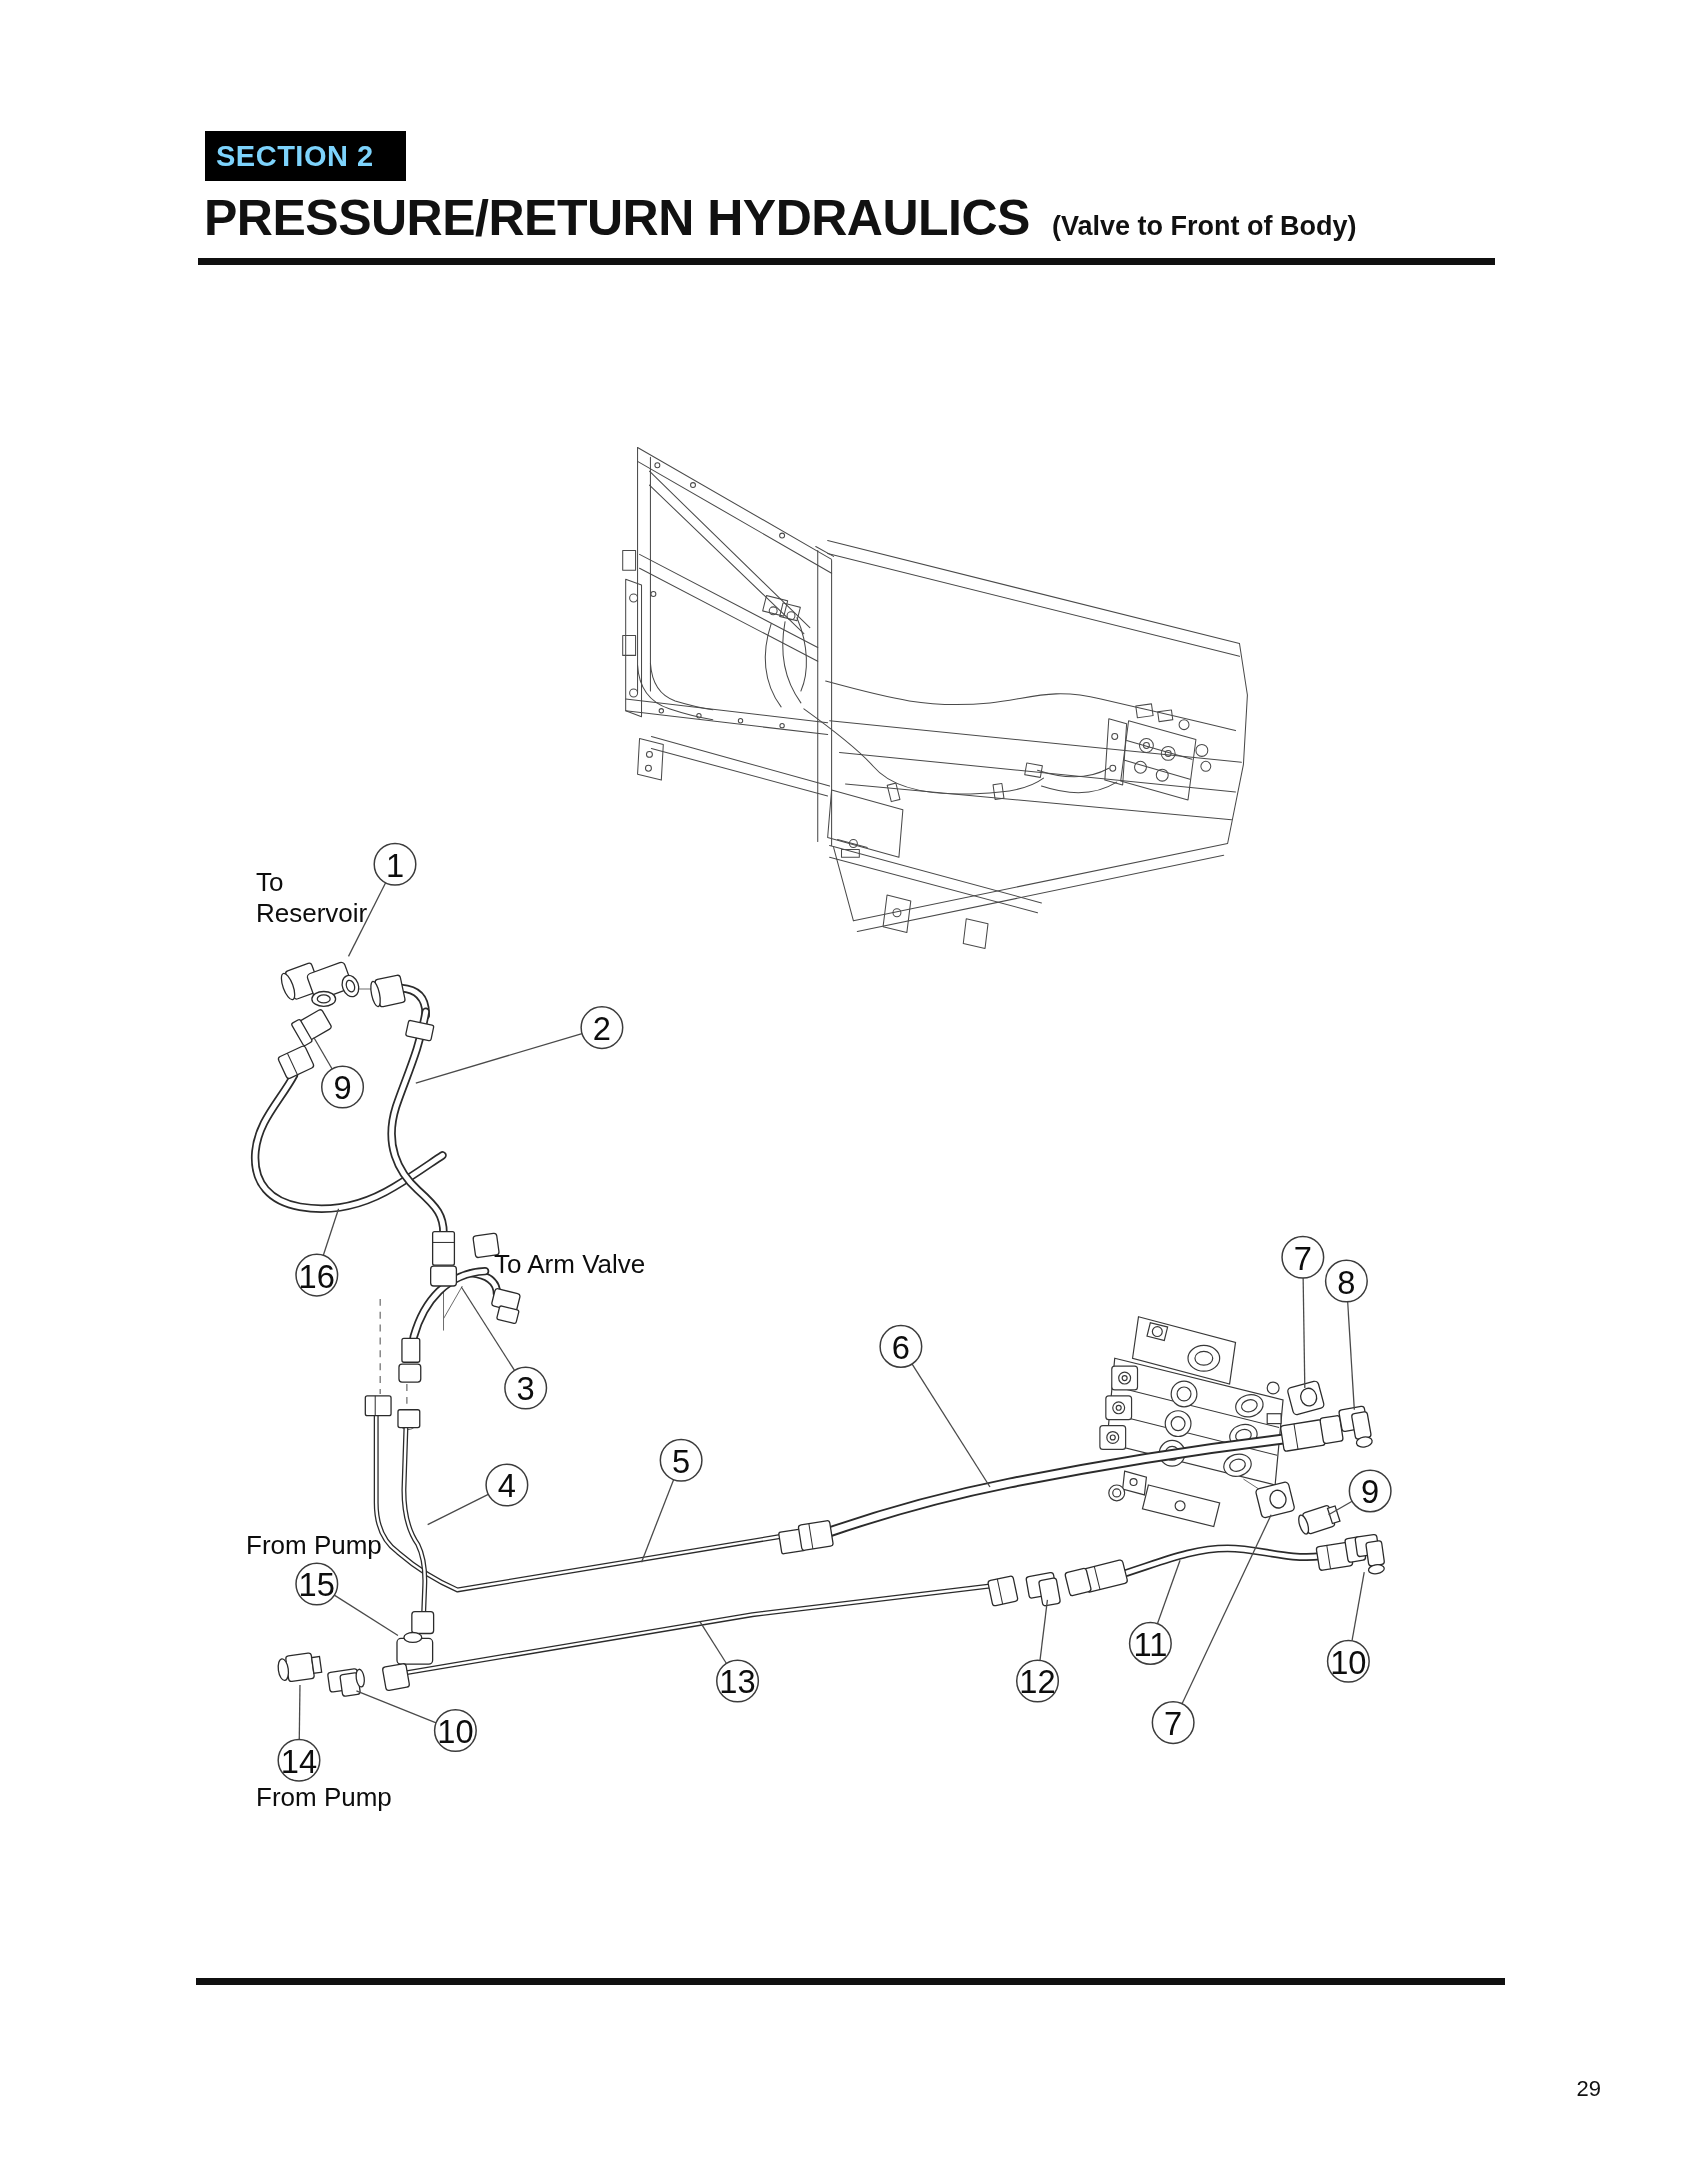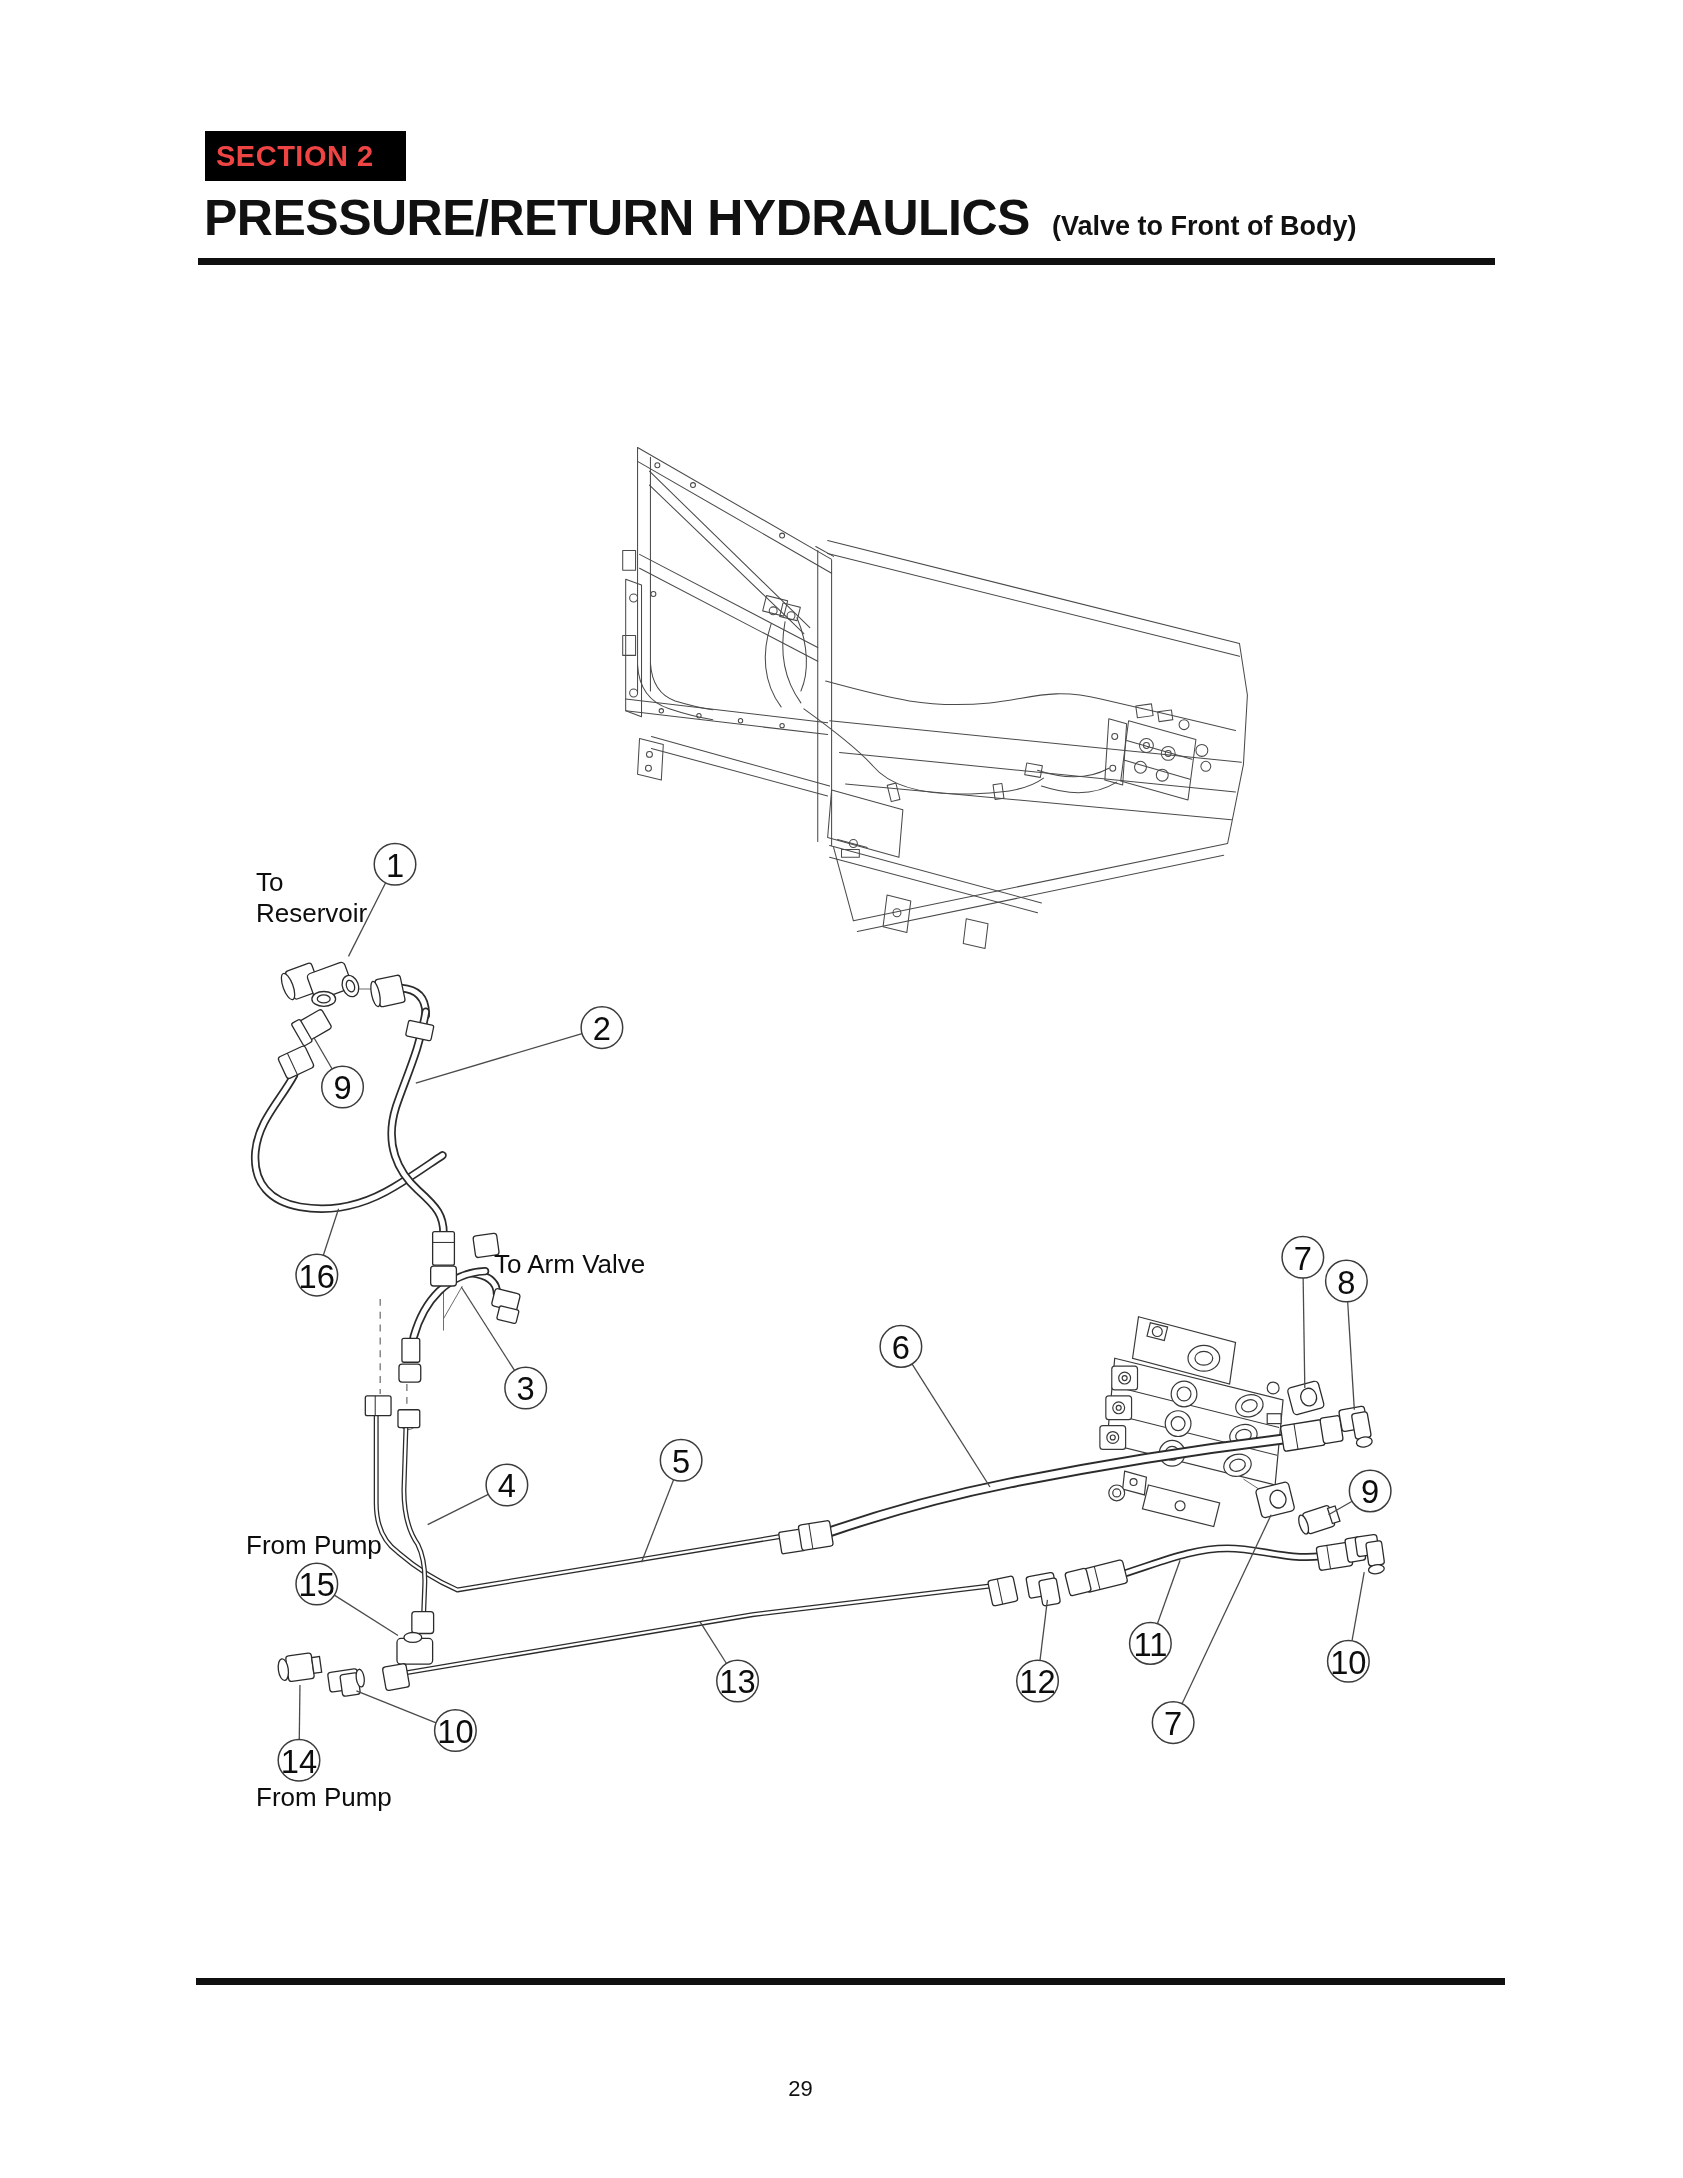--- a/index.html
+++ b/index.html
@@ -3,30 +3,30 @@
 <meta charset="utf-8">
 <style>
   html,body{margin:0;padding:0}
   body{
     width:1683px;height:2178px;background:#fff;position:relative;overflow:hidden;
     font-family:"Liberation Sans","DejaVu Sans",sans-serif;color:#111;
   }
   .abs{position:absolute}
   #section-box{
     left:205px;top:131px;width:201px;height:50px;background:#000;
-    color:#ef4444;font-weight:bold;font-size:29px;line-height:50px;
+    color:#7dd3fc;font-weight:bold;font-size:29px;line-height:50px;
     padding-left:11px;box-sizing:border-box;letter-spacing:0.5px;
   }
   #title-row{left:204px;top:189px;display:flex;align-items:baseline;gap:22px;white-space:nowrap}
   #page-title{font-size:50px;font-weight:bold;letter-spacing:-0.5px}
   #page-subtitle{font-size:27px;font-weight:bold}
   .rule{background:#101010}
   #rule-top{left:198px;top:258px;width:1297px;height:7px}
   #rule-bottom{left:196px;top:1978px;width:1309px;height:7px}
-  #page-number{left:0;top:2076px;width:1601px;text-align:center;font-size:22px}
+  #page-number{left:0;top:2076px;width:1601px;text-align:right;font-size:22px}
   .fig-label{position:absolute;font-size:26px;line-height:1.18;white-space:pre-line;color:#0d0d0d}
   svg.layer{position:absolute;left:0;top:0}
   .top-art path,.top-art rect,.top-art circle,.top-art ellipse,.top-art line{
     fill:none;stroke:#4a4a4a;stroke-width:1.05;stroke-linecap:round;stroke-linejoin:round}
   .thin{stroke:#6a6a6a;stroke-width:1;fill:none}
   .dash{stroke:#5a5a5a;stroke-width:1.1;fill:none;stroke-dasharray:7 6}
   .tube-o{fill:none;stroke:#2b2b2b;stroke-linecap:round;stroke-linejoin:round}
   .tube-i{fill:none;stroke:#fff;stroke-linecap:round;stroke-linejoin:round}
   .fit rect,.fit ellipse,.fit path,.fit circle{fill:#fff;stroke:#2b2b2b;stroke-width:1.3}
   .fit line{stroke:#2b2b2b;stroke-width:1;fill:none}

